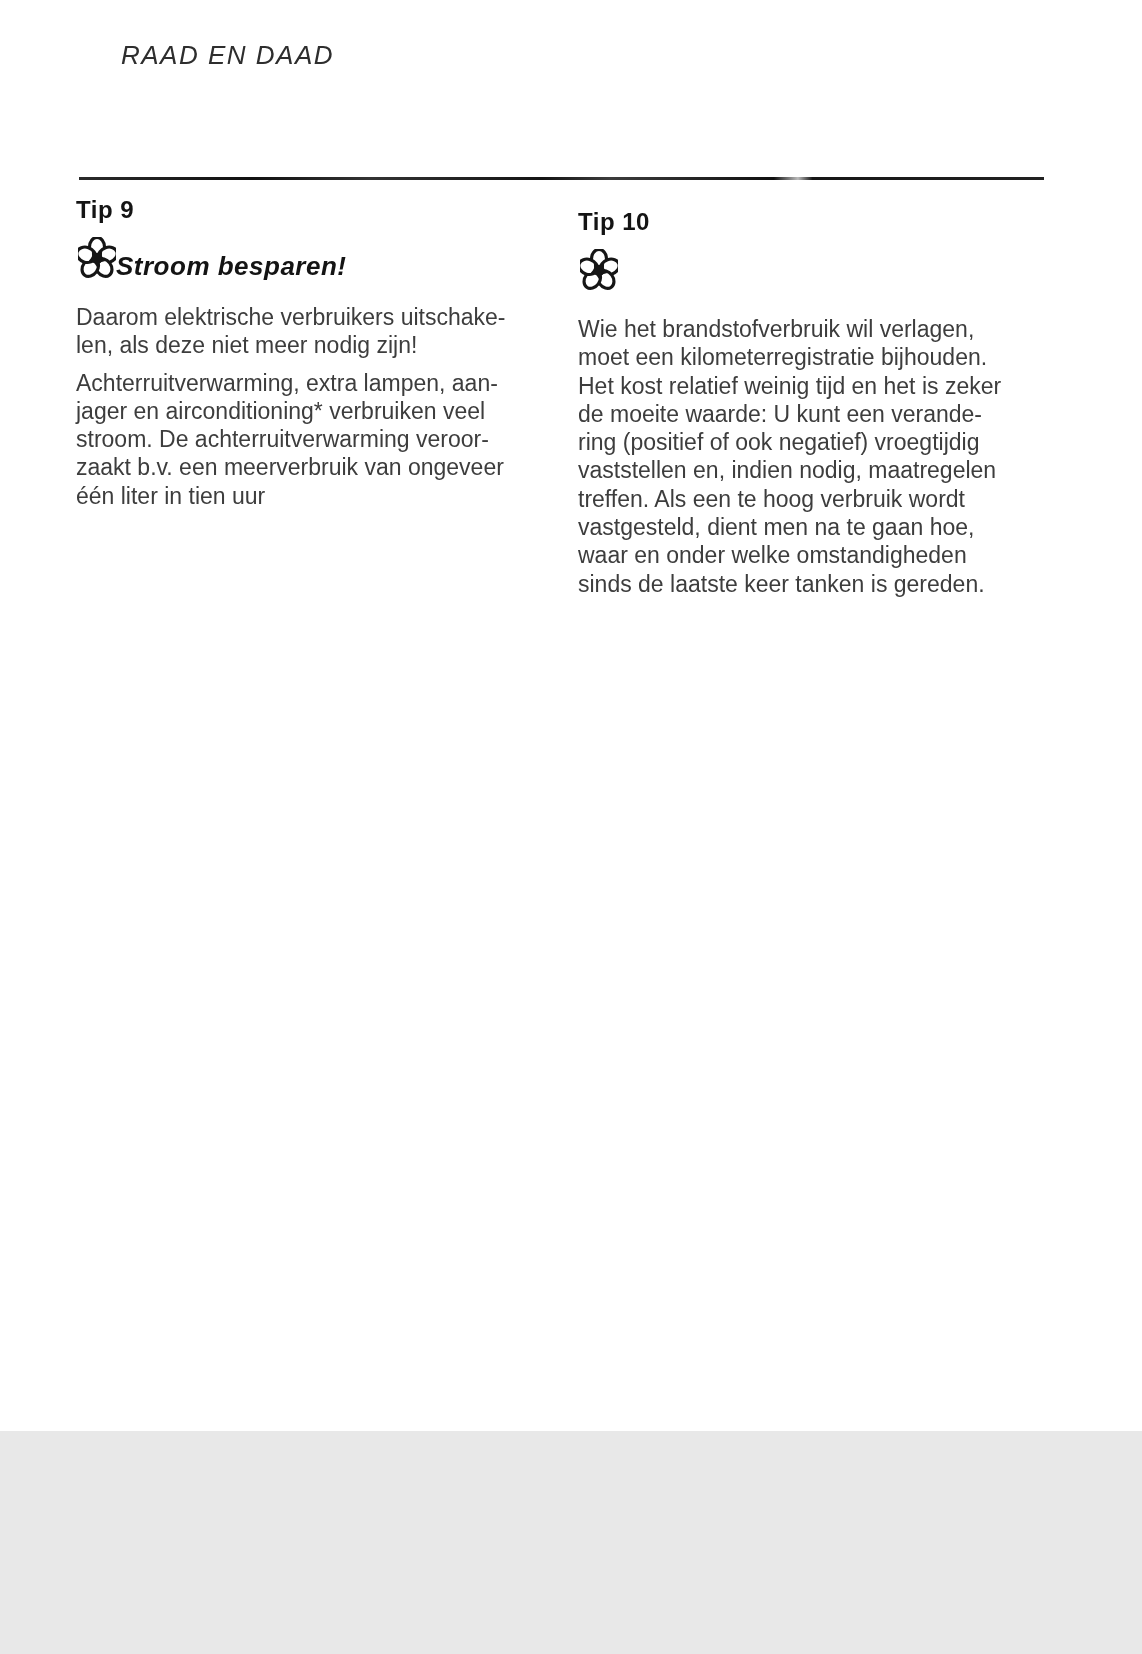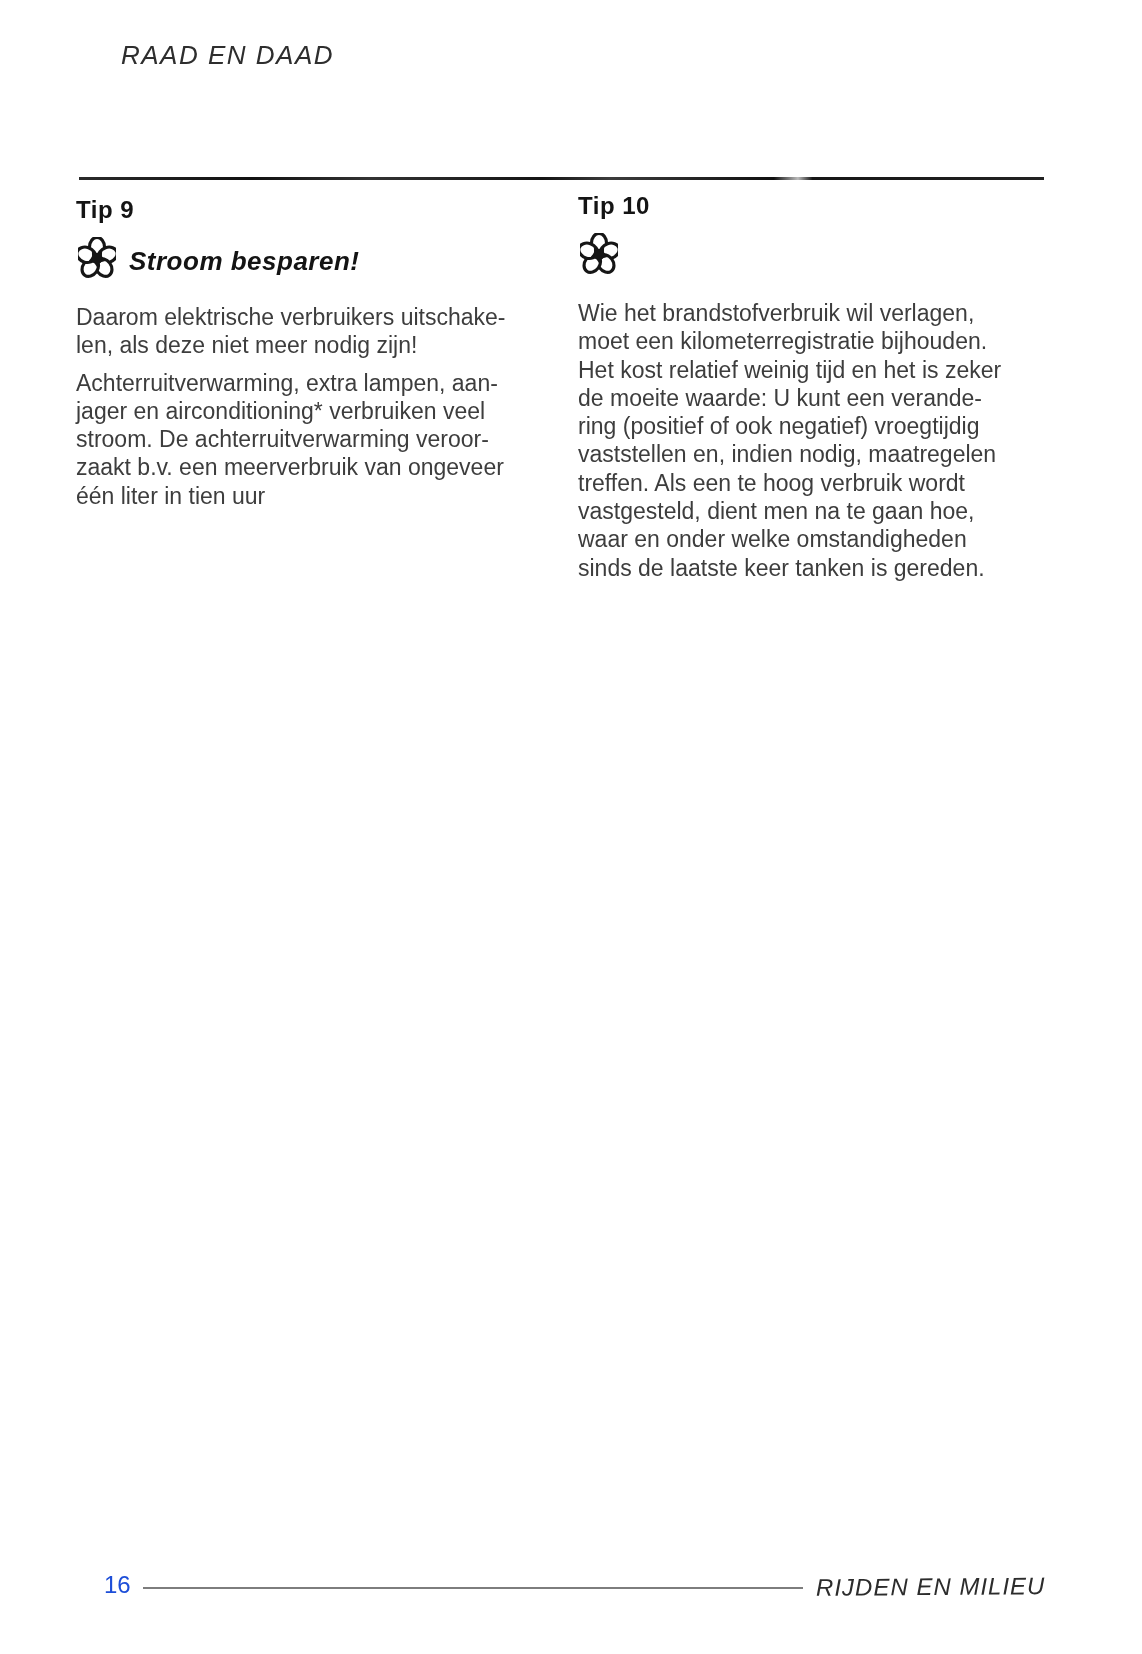--- a/index.html
+++ b/index.html
@@ -1,19 +1,19 @@
 <!DOCTYPE html>
 <html><head>
 <meta charset="utf-8">
 <style>
   html, body { margin: 0; padding: 0; background: #e8e8e8; }
   .page {
     position: relative;
     width: 1142px;
-    height: 1654px;
+    height: 1431px;
     margin: 0 auto;
     background: #ffffff;
     font-family: "Liberation Sans", "DejaVu Sans", sans-serif;
     overflow: hidden;
   }
   .doc-title {
     position: absolute;
     left: 121px;
     top: 40px;
     font-size: 26px;
@@ -26,31 +26,30 @@
     left: 79px;
     top: 177px;
     width: 965px;
     height: 3px;
     background: linear-gradient(90deg,
       #2a2a2a 0%, #111 18%, #333 30%, #141414 48%,
       #3c3c3c 55%, #101010 72%, #bbb 74.5%, #161616 76%, #222 100%);
   }
   .tip-col { position: absolute; width: 452px; }
   .col-left  { left: 76px;  top: 196px; }
-  .col-right { left: 578px; top: 192px; }
+  .col-right { left: 578px; top: 208px; }
   .tip-label {
     font-size: 24px;
     font-weight: bold;
     letter-spacing: 0.5px;
     color: #141414;
   }
   .tip-heading {
     display: flex;
-    align-items: center;
-    gap: 13px;
+    align-items: flex-end;
     margin-top: 13px;
   }
   .flower { flex: 0 0 auto; margin-left: 2px; }
   .tip-title {
     font-size: 26px;
     font-weight: bold;
     font-style: italic;
     letter-spacing: 0.5px;
     color: #141414;
     margin-top: 3px;

